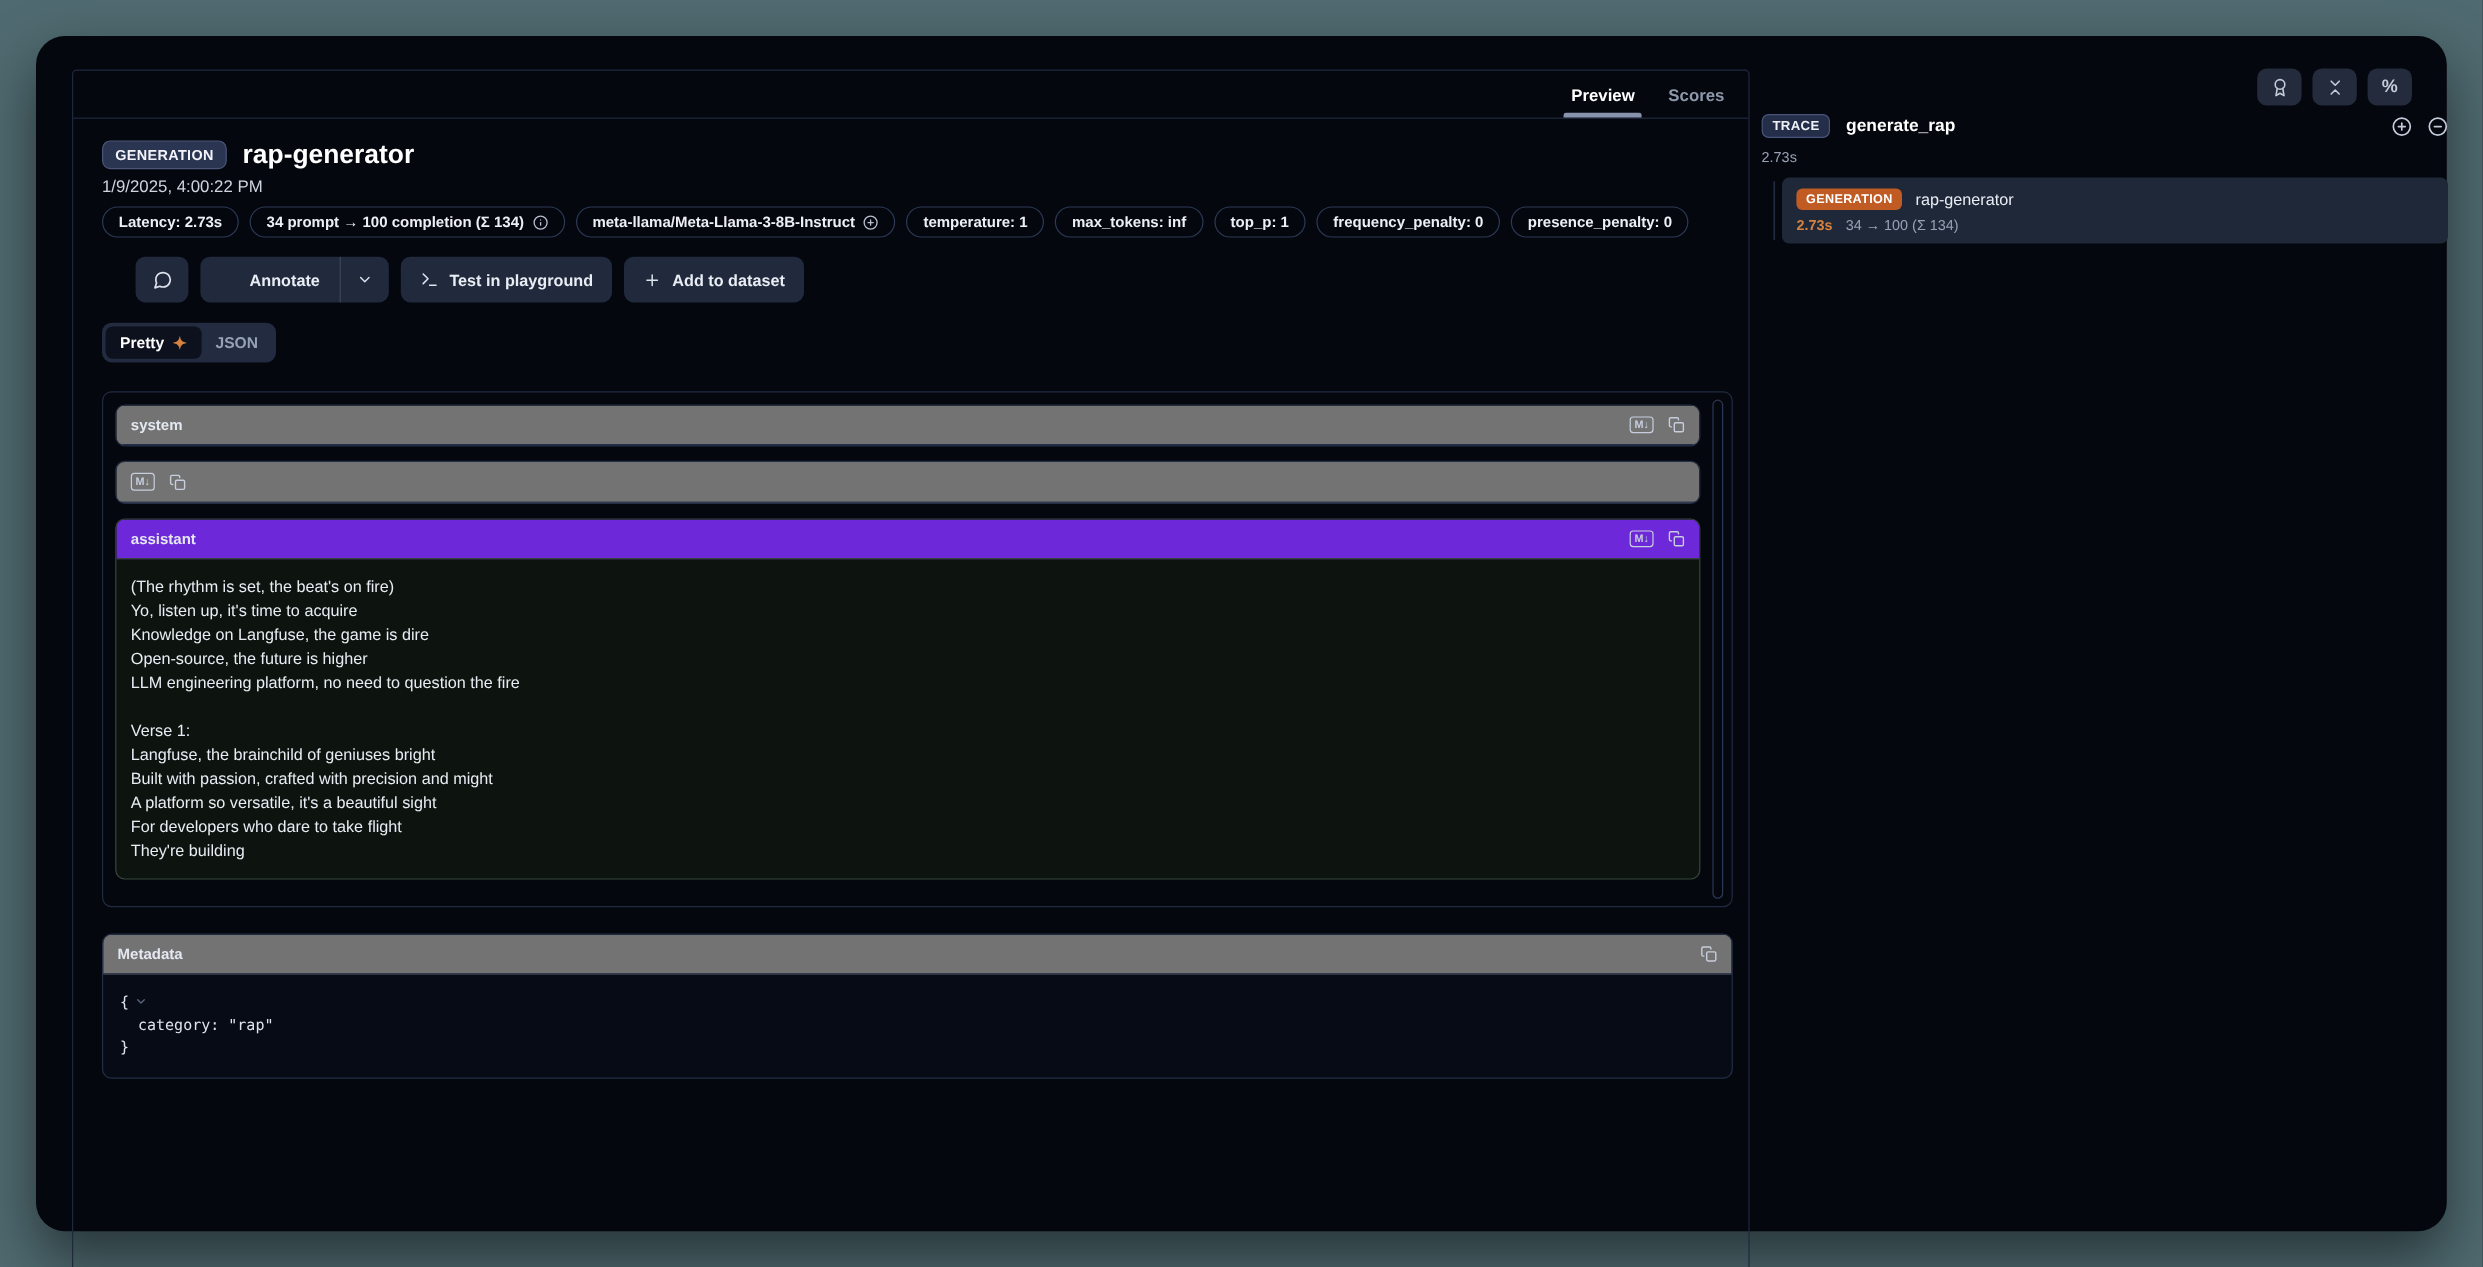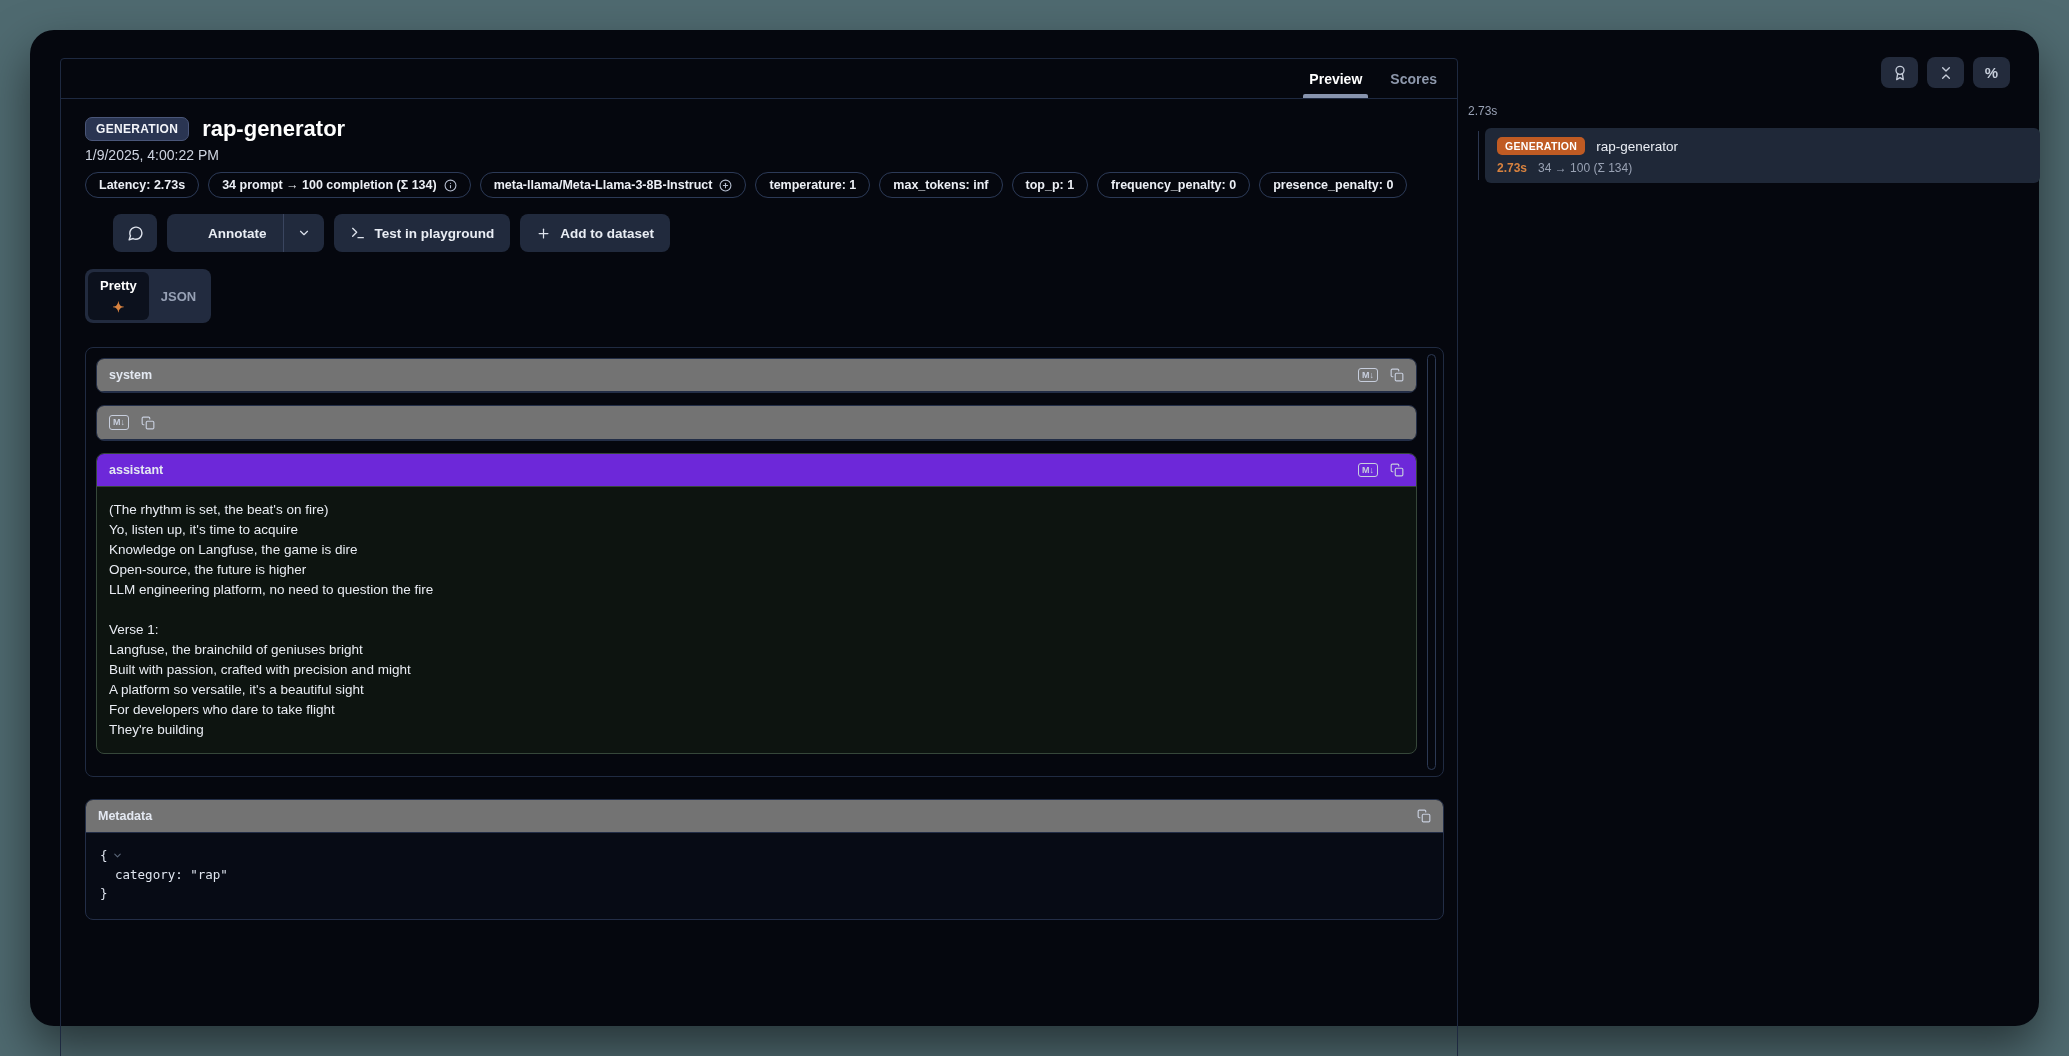--- a/index.html
+++ b/index.html
@@ -58,21 +58,21 @@
   }
   .btn svg { stroke:#dde2ec; }
   .icon-only { width:44px; justify-content:center; padding:0; }
   .split { display:inline-flex; align-items:stretch; background:#212a3d; border-radius:8px; }
   .split .seg-main { display:inline-flex; align-items:center; gap:9px; padding:0 16px; height:38px; font-size:13.5px; font-weight:600; color:#e9edf4; cursor:pointer; }
   .split .divider { width:1px; background:#3a455f; margin:0; }
   .split .seg-caret { display:inline-flex; align-items:center; justify-content:center; width:40px; cursor:pointer; }
 
   .toggle { margin-top:17px; display:inline-flex; align-items:center; background:#222b3f; border-radius:8px; padding:3px; }
   .toggle-seg { display:flex; align-items:center; gap:7px; padding:6px 12px; border-radius:6px; font-size:13px; font-weight:600; color:#97a1b5; cursor:pointer; }
-  .toggle-seg.active { background:#0c111d; color:#ffffff;flex-direction:column; }
+  .toggle-seg.active { background:#0c111d; color:#ffffff; }
   .sparkles { color:#d8823f; font-size:14px; line-height:1; }
 
   .io-wrapper { margin-top:24px; border:1px solid #202b42; border-radius:8px; padding:10px 26px 10px 10px; position:relative; }
   .io-scrollbar { position:absolute; top:6px; bottom:6px; right:7px; width:9px; border:1px solid #2c3954; border-radius:5px; }
 
   .msg-card { border:1px solid #232e47; border-radius:8px; background:#0a101d; margin-bottom:12px; overflow:hidden; }
   .msg-card:last-child { margin-bottom:0; }
   .msg-header { display:flex; align-items:center; padding:9px 12px; background:#737373; border-bottom:1px solid #232e47; }
   .msg-role { flex:1; font-size:12.5px; font-weight:700; color:#e3e8f1; }
   .msg-icons { display:flex; align-items:center; gap:12px; }
@@ -319,20 +319,39 @@
           </div>
           <div class="json-line json-indent">category: "rap"</div>
           <div class="json-line">}</div>
         </div>
       </div>
 
     </div>
   </div>
 
   <div class="right-panel">
+    <div class="trace-row">
+      <span class="trace-badge">TRACE</span>
+      <span class="trace-name">generate_rap</span>
+      <span class="tree-controls">
+        <span>
+            <svg width="17" height="17" viewBox="0 0 24 24" fill="none" stroke-width="2" stroke-linecap="round">
+              <circle cx="12" cy="12" r="10"></circle>
+              <path d="M12 8v8"></path>
+              <path d="M8 12h8"></path>
+            </svg>
+          </span>
+        <span>
+            <svg width="17" height="17" viewBox="0 0 24 24" fill="none" stroke-width="2" stroke-linecap="round">
+              <circle cx="12" cy="12" r="10"></circle>
+              <path d="M8 12h8"></path>
+            </svg>
+          </span>
+      </span>
+    </div>
     <div class="trace-duration">2.73s</div>
 
     <div class="tree">
       <div class="tree-guide"></div>
       <div class="tree-item">
         <div class="tree-item-row1">
           <span class="gen-badge">GENERATION</span>
           <span class="tree-item-name">rap-generator</span>
         </div>
         <div class="tree-item-row2">

